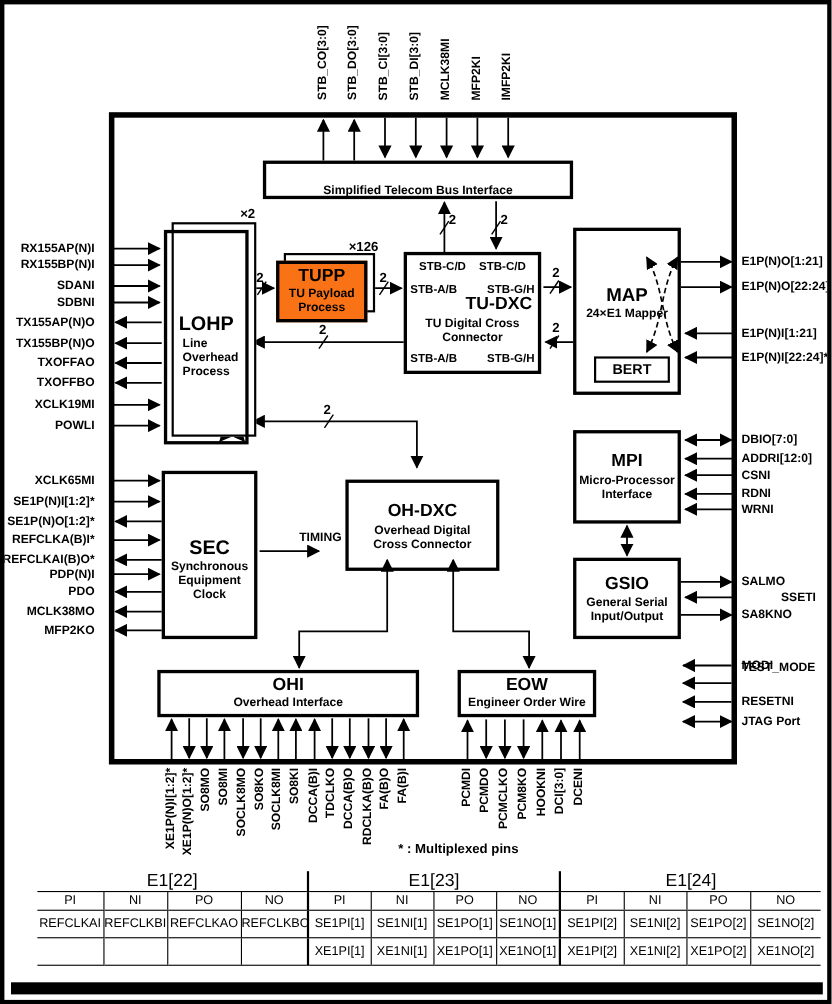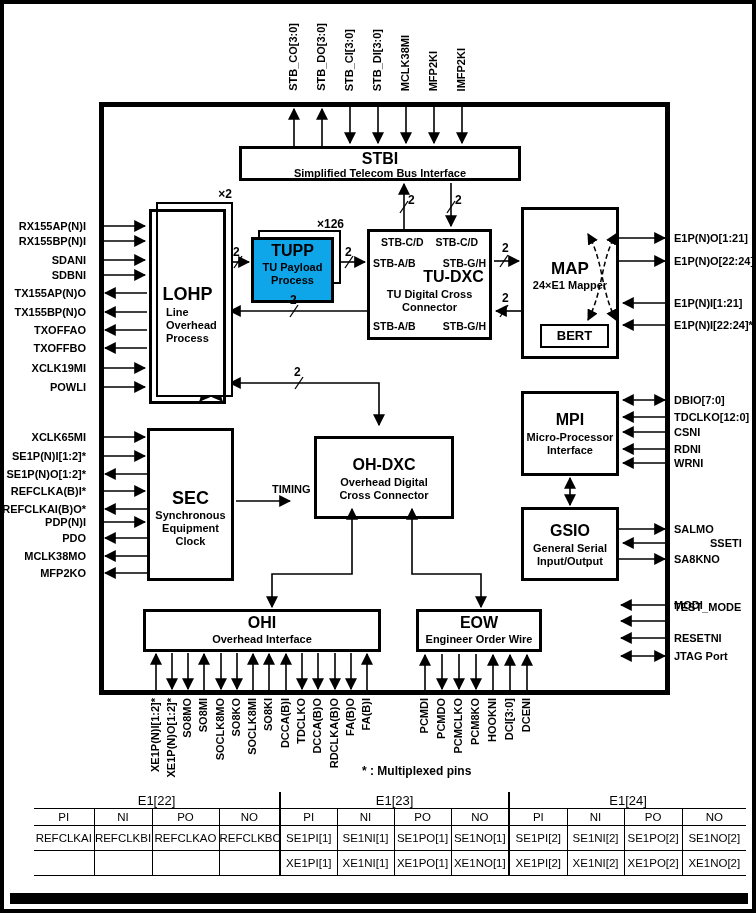--- a/index.html
+++ b/index.html
@@ -22,21 +22,21 @@
   .vert{position:absolute;font-weight:bold;font-size:11px;line-height:13px;white-space:nowrap;
         writing-mode:vertical-rl;transform:rotate(180deg);}
   .pt{bottom:818px;}
   .pb{top:694px;}
   .bus{position:absolute;font-weight:bold;font-size:12px;line-height:1;}
   .mult{position:absolute;font-weight:bold;font-size:12px;line-height:1;text-align:right;}
   .note{position:absolute;left:358px;top:760px;font-weight:bold;font-size:12px;}
   .ptable{position:absolute;left:30px;top:788px;width:712px;border-collapse:collapse;table-layout:fixed;
           font-size:11.5px;}
   .ptable td{text-align:center;padding:0;border-left:1px solid #000;height:24px;white-space:nowrap;overflow:hidden;}
-  .ptable tr.grow td{border-left:none;border-bottom:1px solid #000;height:16px;font-size:13px;}
+  .ptable tr.grow td{border-left:none;border-bottom:1px solid #000;height:16px;font-size:16px;}
   .ptable tr.grow td.gs{border-left:2px solid #000;}
   .ptable tr.hrow td{border-bottom:1px solid #000;height:16px;}
   .ptable td:first-child{border-left:none;}
   .ptable td.sep{border-left:2px solid #000;}
   .ptable tr.r1 td{border-bottom:1px solid #000;}
   .ptable tr.r2 td{border-bottom:1px solid #000;}
   .botbar{position:absolute;left:6px;top:889px;width:738px;height:11px;background:#000;}
 </style>
 </head>
 <body>
@@ -185,32 +185,31 @@
       <line class="dash2" x1="207" y1="384" x2="218" y2="397" marker-end="url(#m)"></line>
     </g>
   </svg>
 
   <div class="chip"></div>
 
   <div class="back" style="left:152px;top:198px;width:77px;height:195px;"></div>
   <div class="back" style="left:254px;top:226px;width:83px;height:54px;"></div>
 
   <div class="blk" style="left:235px;top:142px;width:282px;height:35px;border-width:3px;">
-    <div class="bt" style="top:2px;">STBI</div>
     <div class="bs" style="top:18px;">Simplified Telecom Bus Interface</div>
   </div>
 
   <div class="blk" style="left:145px;top:205px;width:77px;height:195px;background:transparent;">
     <div class="bt" style="top:73px;font-size:18px;">LOHP</div>
     <div class="bs" style="top:94px;text-align:left;padding-left:14px;">Line
 Overhead
 Process</div>
   </div>
 
-  <div class="blk" style="left:247px;top:233px;width:83px;height:66px;background:#0ea5e9;">
+  <div class="blk" style="left:247px;top:233px;width:83px;height:56px;background:#f97316;">
     <div class="bt" style="top:3px;">TUPP</div>
     <div class="bs" style="top:21px;">TU Payload
 Process</div>
   </div>
 
   <div class="blk" style="left:363px;top:225px;width:125px;height:111px;">
     <div class="port" style="left:11px;top:5px;">STB-C/D</div>
     <div class="port" style="right:11px;top:5px;">STB-C/D</div>
     <div class="port" style="left:3px;top:26px;">STB-A/B</div>
     <div class="port" style="right:3px;top:26px;">STB-G/H</div>
@@ -303,21 +302,21 @@
   <div class="pl" style="top:512px;">PDP(N)I</div>
   <div class="pl" style="top:528px;">PDO</div>
   <div class="pl" style="top:546px;">MCLK38MO</div>
   <div class="pl" style="top:563px;">MFP2KO</div>
 
   <div class="pr" style="top:228px;">E1P(N)O[1:21]</div>
   <div class="pr" style="top:251px;">E1P(N)O[22:24]*</div>
   <div class="pr" style="top:293px;">E1P(N)I[1:21]</div>
   <div class="pr" style="top:315px;">E1P(N)I[22:24]*</div>
   <div class="pr" style="top:390px;">DBIO[7:0]</div>
-  <div class="pr" style="top:407px;">TDCLKO[12:0]</div>
+  <div class="pr" style="top:407px;">ADDRI[12:0]</div>
   <div class="pr" style="top:422px;">CSNI</div>
   <div class="pr" style="top:439px;">RDNI</div>
   <div class="pr" style="top:453px;">WRNI</div>
   <div class="pr" style="top:519px;">SALMO</div>
   <div class="pr" style="top:533px;margin-left:36px;">SSETI</div>
   <div class="pr" style="top:549px;">SA8KNO</div>
   <div class="pr" style="top:595px;">MODI</div>
   <div class="pr" style="top:597px;">TEST_MODE</div>
   <div class="pr" style="top:628px;">RESETNI</div>
   <div class="pr" style="top:646px;">JTAG Port</div>

